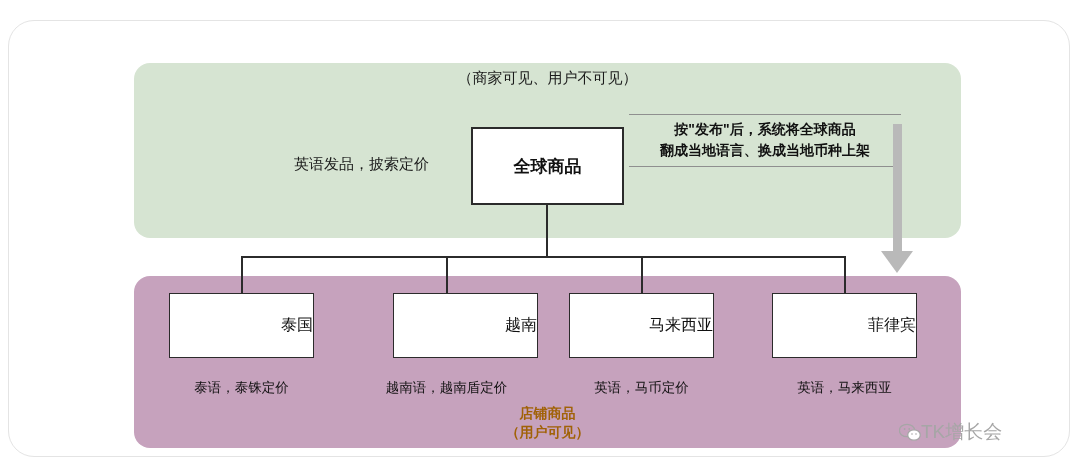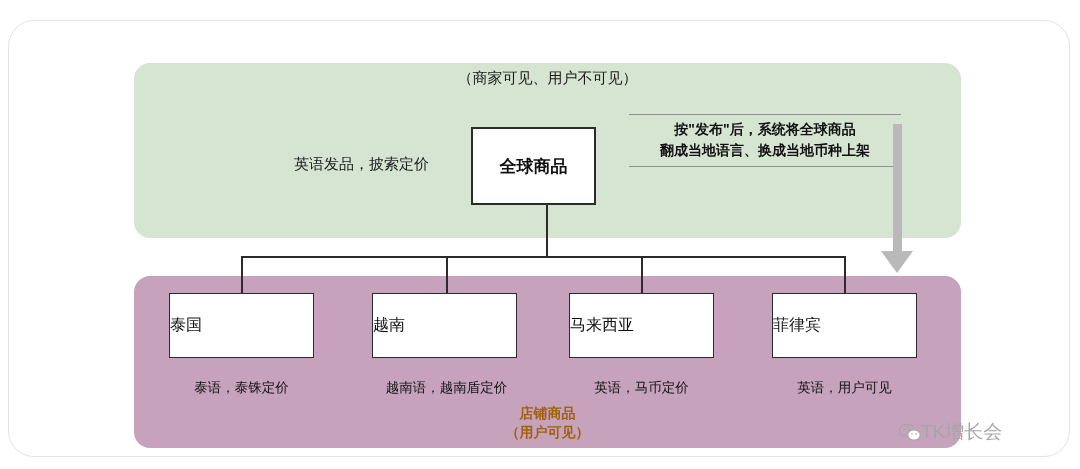--- a/index.html
+++ b/index.html
@@ -72,21 +72,21 @@
     font-weight: bold;
     color: #a16207;
     line-height: 19px;
   }
 
   
   .global-box {
     position: absolute;
     left: 462px;
     top: 106px;
-    width: 125px;
+    width: 153px;
     height: 78px;
     background: #ffffff;
     border: 2px solid #2b2b2b;
     display: flex;
     align-items: center;
     justify-content: center;
     font-size: 17px;
     font-weight: bold;
     color: #111111;
     box-sizing: border-box;
@@ -150,21 +150,21 @@
   
   .country-box {
     position: absolute;
     top: 272px;
     width: 145px;
     height: 65px;
     background: #ffffff;
     border: 1.5px solid #2b2b2b;
     display: flex;
     align-items: center;
-    justify-content: flex-start;
+    justify-content: flex-end;
     font-size: 16px;
     color: #111111;
     box-sizing: border-box;
   }
   .country-caption {
     position: absolute;
     top: 358px;
     width: 205px;
     text-align: center;
     font-size: 13.5px;
@@ -218,34 +218,34 @@
     <div class="line h-bar"></div>
 
     <div class="line v-drop" style="left:232px;"></div>
     <div class="line v-drop" style="left:437px;"></div>
     <div class="line v-drop" style="left:632px;"></div>
     <div class="line v-drop" style="left:835px;"></div>
 
     <div class="country-box" style="left:160px;">
       <span>泰国</span>
     </div>
-    <div class="country-box" style="left:363px;">
+    <div class="country-box" style="left:384px;">
       <span>越南</span>
     </div>
     <div class="country-box" style="left:560px;">
       <span>马来西亚</span>
     </div>
     <div class="country-box" style="left:763px;">
       <span>菲律宾</span>
     </div>
 
     <div class="country-caption" style="left:130px;">泰语，泰铢定价</div>
     <div class="country-caption" style="left:335px;">越南语，越南盾定价</div>
     <div class="country-caption" style="left:530px;">英语，马币定价</div>
-    <div class="country-caption" style="left:733px;">英语，用户可见</div>
+    <div class="country-caption" style="left:733px;">英语，马来西亚</div>
 
     <div class="purple-label">
       <div>店铺商品</div>
       <div>（用户可见）</div>
     </div>
 
     <div class="watermark">
       <span class="wechat-icon">
         <svg width="22" height="19" viewBox="0 0 22 19">
           <ellipse cx="8" cy="7.5" rx="7.6" ry="6.2" fill="none" stroke="#a6a6a6" stroke-width="1.3"></ellipse>

